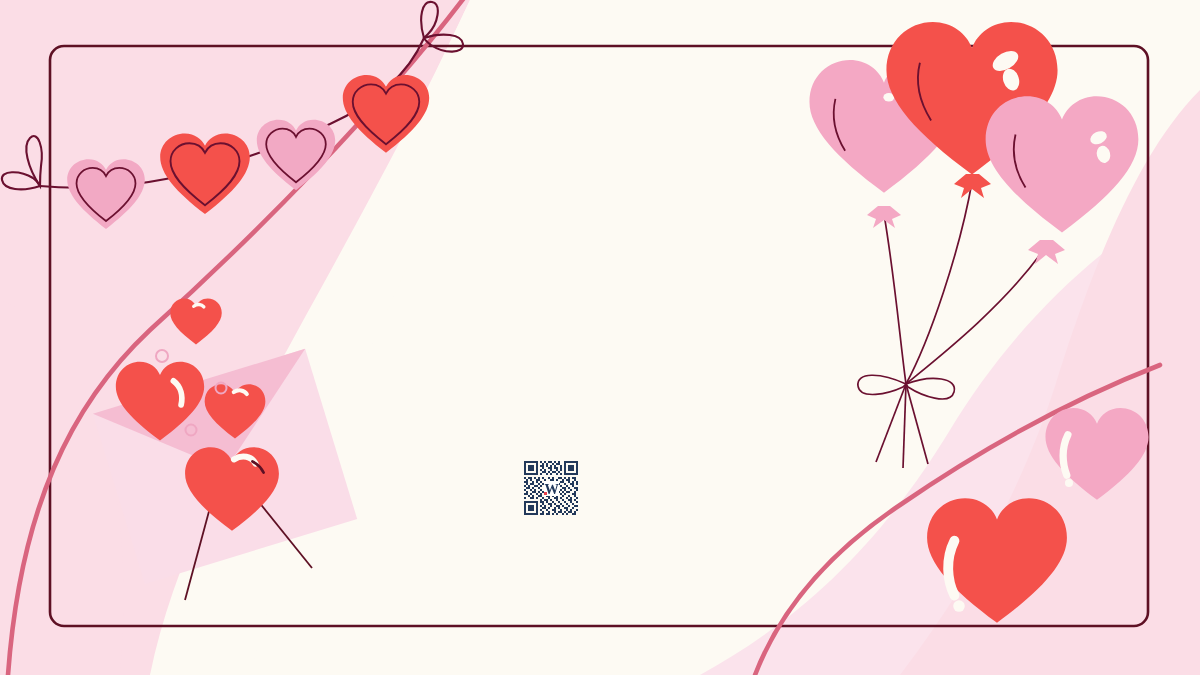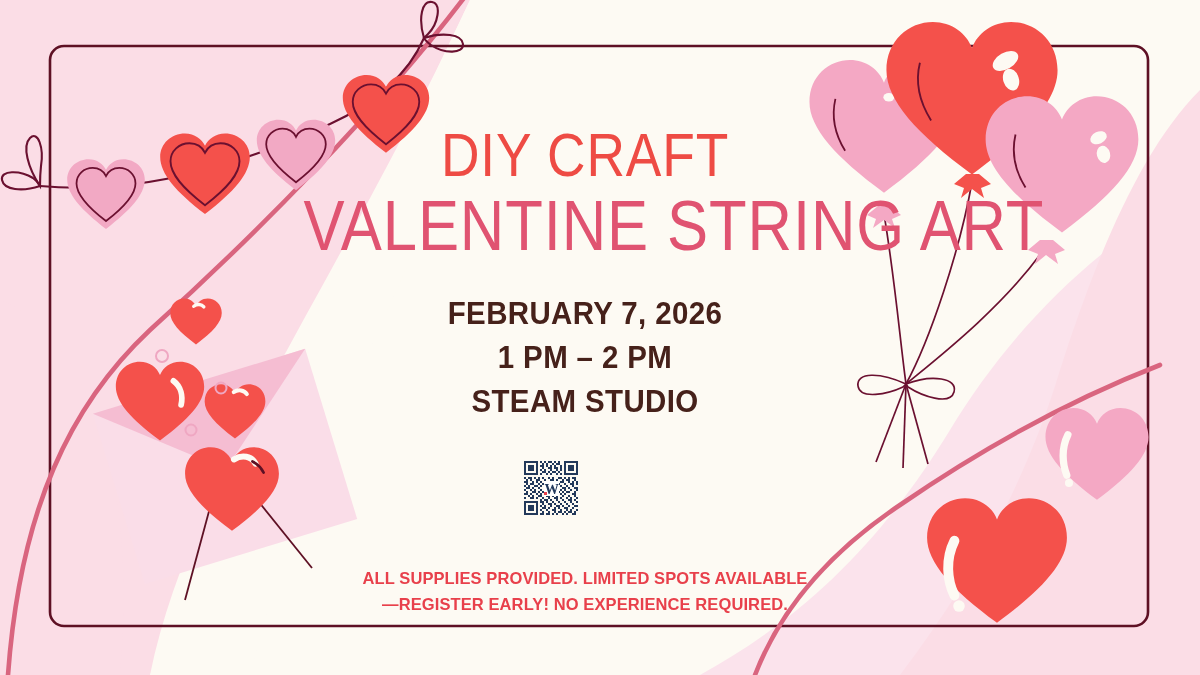--- a/index.html
+++ b/index.html
@@ -251,30 +251,20 @@
         <circle cx="-25" cy="25" r="3.6" fill="#FDFAF3"></circle>
       </g>
       <g transform="translate(997,562) scale(1.52)">
         <use href="#puffHeart" fill="#F4514B"></use>
         <path d="M-28,-14 C-34,-2 -33,12 -28,22" fill="none" stroke="#FDFAF3" stroke-width="6.5" stroke-linecap="round"></path>
         <circle cx="-25" cy="29" r="3.8" fill="#FDFAF3"></circle>
       </g>
     </g>
   </svg>
 
-  <div class="text-stack">
-    <div class="title-1">DIY CRAFT</div>
-    <div class="title-2">VALENTINE STRING ART</div>
-
-    <div class="details">
-      <div>FEBRUARY 7, 2026</div>
-      <div>1 PM – 2 PM</div>
-      <div>STEAM STUDIO</div>
-    </div>
-  </div>
 
   <div class="qr-wrap">
     <svg viewBox="0 0 29 29" shape-rendering="crispEdges">
       <rect x="0" y="0" width="29" height="29" fill="#FDFAF3"></rect>
       <g fill="#23395B">
 
         <path d="M1,1h7v7h-7z"></path>
           <path d="M2,2h5v5h-5z" fill="#FDFAF3"></path>
           <path d="M3,3h3v3h-3z" fill="#23395B"></path>
 
@@ -313,18 +303,14 @@
         <path d="M10,26h1v1h-1z M13,26h1v1h-1z M16,26h1v1h-1z M18,26h2v1h-2z M21,26h1v1h-1z M23,26h2v1h-2z M26,26h1v1h-1z"></path>
         <path d="M9,27h2v1h-2z M12,27h2v1h-2z M15,27h1v1h-1z M17,27h1v1h-1z M20,27h1v1h-1z M22,27h1v1h-1z M25,27h2v1h-2z"></path>
       </g>
 
       <rect x="11" y="11" width="7.5" height="7.5" fill="#FFFFFF"></rect>
       <text x="14.8" y="17.6" font-family="'Liberation Serif', serif" font-size="7.2" font-weight="bold" fill="#23395B" text-anchor="middle">W</text>
       <rect x="11" y="16.4" width="1.5" height="1.5" fill="#E8404B"></rect>
     </svg>
   </div>
 
-  <div class="footer">
-    <div>ALL SUPPLIES PROVIDED. LIMITED SPOTS AVAILABLE</div>
-    <div>—REGISTER EARLY! NO EXPERIENCE REQUIRED.</div>
-  </div>
 
 </div>
 
 </body></html>

